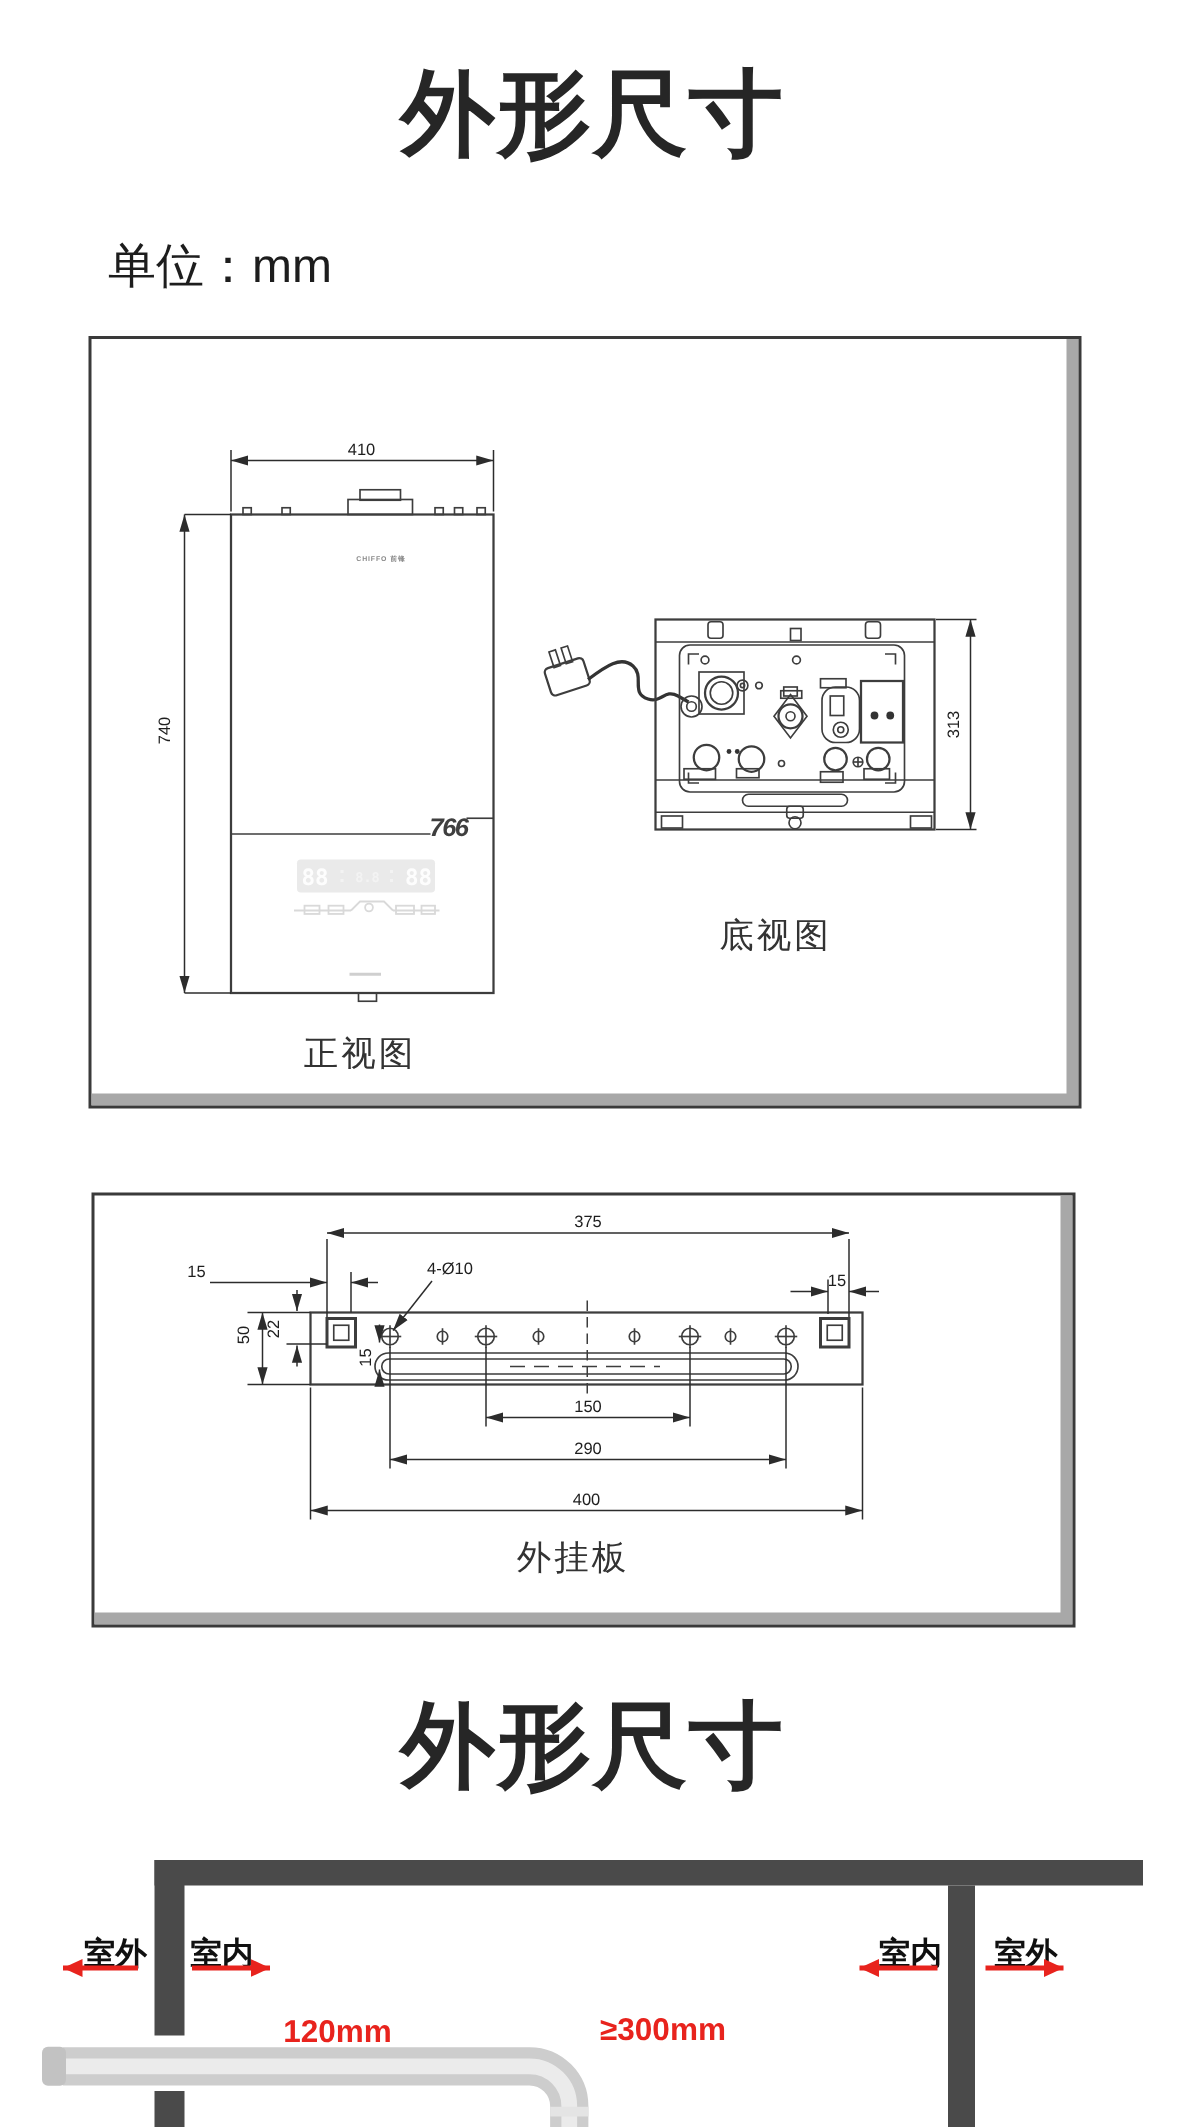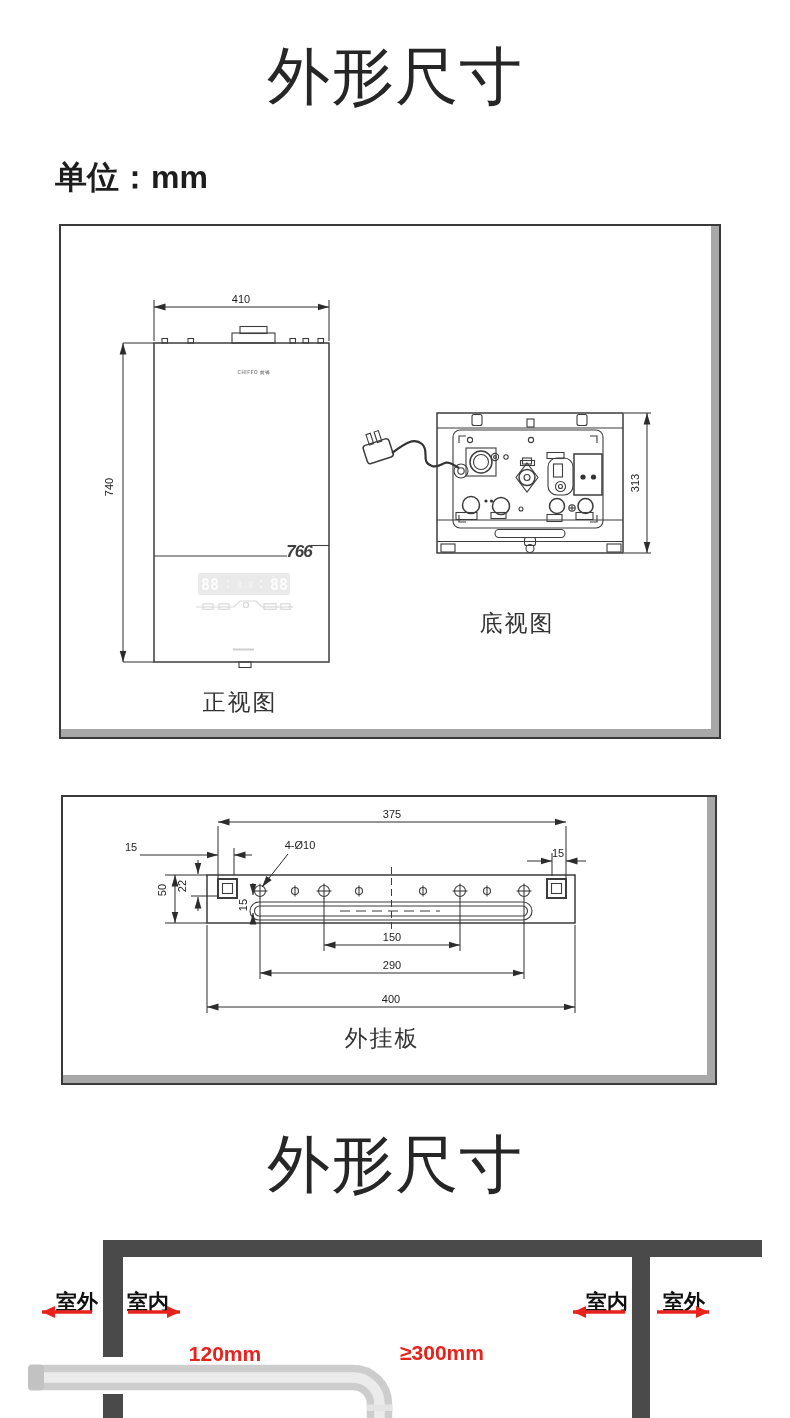--- a/index.html
+++ b/index.html
@@ -1,22 +1,22 @@
 <!DOCTYPE html>
 <html><head>
 <meta charset="utf-8">
 <style>
   html,body{margin:0;padding:0;background:#fff;}
   .page{position:relative;width:790px;height:1418px;background:#fff;overflow:hidden;
         font-family:"Liberation Sans",sans-serif;color:#222;}
   .big-title{position:absolute;left:0;width:790px;text-align:center;
-        font-size:63px;font-weight:400;color:#262626;line-height:1;letter-spacing:1px;}
+        font-size:63px;font-weight:700;color:#262626;line-height:1;letter-spacing:1px;}
   #title-dimensions{top:45px;}
   #title-install{top:1133px;}
-  .unit-label{position:absolute;left:55px;top:156px;font-size:32px;font-weight:700;color:#1d1d1d;}
+  .unit-label{position:absolute;left:72px;top:156px;font-size:32px;font-weight:400;color:#1d1d1d;}
   .panel{position:absolute;background:#fff;border:2px solid #3a3a3a;
         box-shadow:inset -8px -8px 0 0 #a8a8a8;}
   #panel-outline{left:59px;top:224px;width:658px;height:511px;}
   #panel-plate{left:61px;top:795px;width:652px;height:286px;}
   svg.layer{position:absolute;}
   #svg-outline{left:59px;top:224px;}
   #svg-plate{left:61px;top:795px;}
   #svg-install{left:0;top:1205px;}
   
   text{font-family:"Liberation Sans",sans-serif;}

